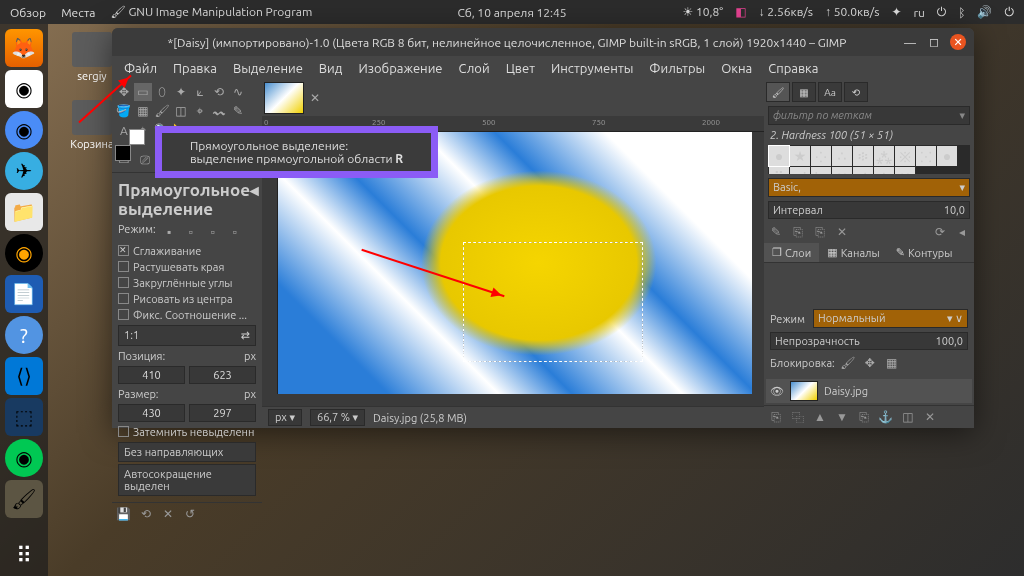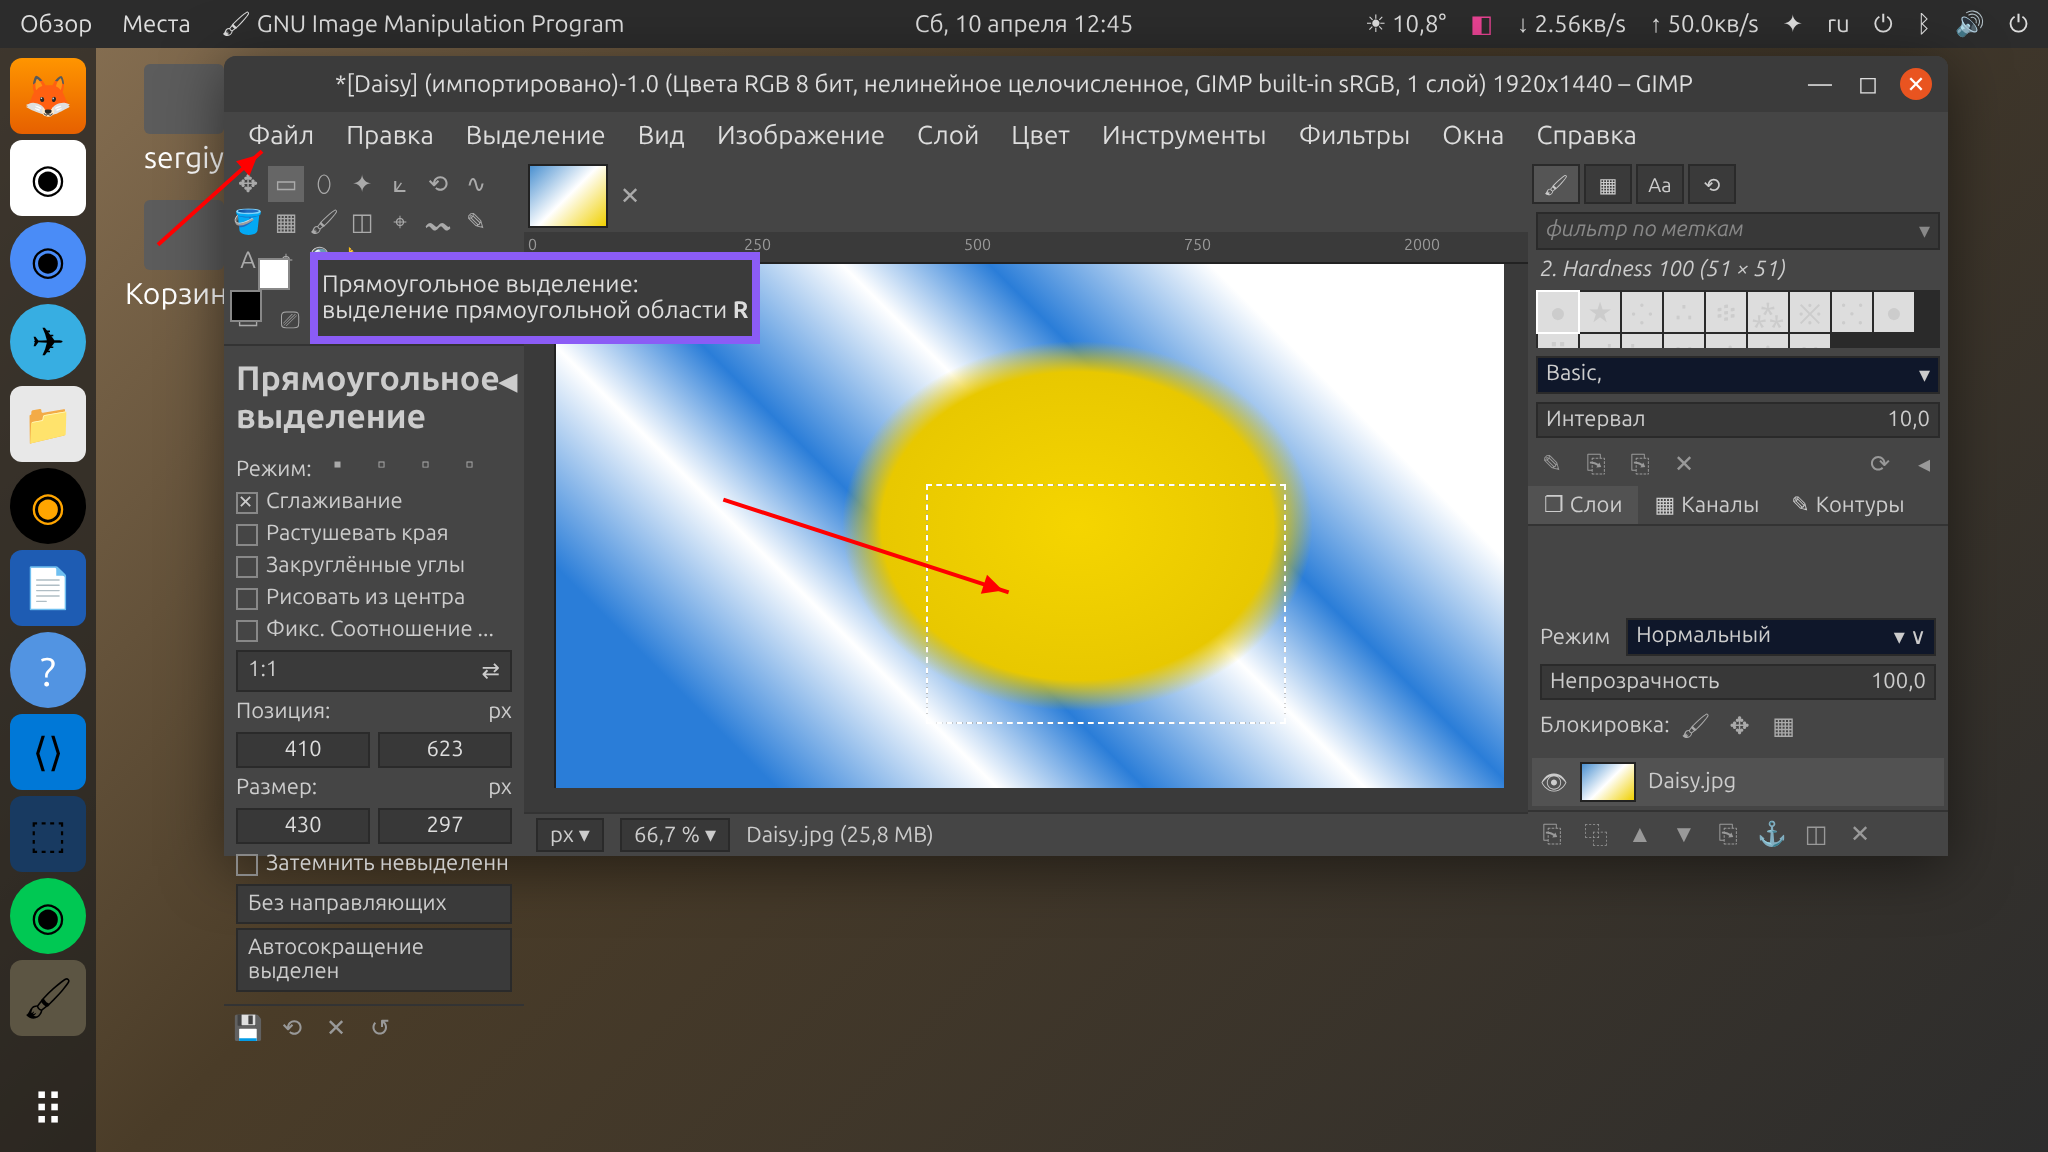--- a/index.html
+++ b/index.html
@@ -18,21 +18,21 @@
 .dock-icon.files { background: #e8e8e8; }
 .dock-icon.media { background: #000; color: orange; border-radius: 50%; }
 .dock-icon.doc { background: #1e5cb3; }
 .dock-icon.help { background: #5294e2; border-radius: 50%; color: #fff; }
 .dock-icon.vscode { background: #0078d7; }
 .dock-icon.vbox { background: #183a61; }
 .dock-icon.green { background: #00c853; border-radius: 50%; }
 .dock-icon.gimp { background: #5c5543; }
 .dock-apps { margin-top: auto; margin-bottom: 8px; color: #fff; font-size: 22px; }
 
-.desktop-icon { position: absolute; text-align: center; color: #fff; font-size: 15px; width: 60px; }
+.desktop-icon { position: absolute; text-align: center; color: #fff; font-size: 11px; width: 60px; }
 .desktop-icon .folder { width: 40px; height: 35px; background: #5c5c5c; border-radius: 3px; margin: 0 auto 3px; }
 
 .gimp-window { position: absolute; left: 112px; top: 28px; width: 862px; height: 400px; background: #454545; border-radius: 6px 6px 0 0; display: flex; flex-direction: column; box-shadow: 0 5px 30px rgba(0,0,0,0.5); }
 .titlebar { height: 28px; background: #3b3b3b; display: flex; align-items: center; padding: 0 8px; color: #ddd; font-size: 12px; border-radius: 6px 6px 0 0; }
 .titlebar .title { flex: 1; text-align: center; }
 .titlebar .wbtn { width: 16px; height: 16px; margin-left: 8px; cursor: pointer; display: flex; align-items: center; justify-content: center; }
 .titlebar .close { background: #e95420; border-radius: 50%; color: #fff; font-size: 11px; }
 
 .menubar { height: 24px; background: #454545; display: flex; align-items: center; padding: 0 4px; gap: 0; color: #ddd; font-size: 13px; }
 .menubar span { padding: 3px 8px; cursor: pointer; }
@@ -40,26 +40,26 @@
 .gimp-body { flex: 1; display: flex; background: #454545; min-height: 0; }
 
 .left-panel { width: 150px; background: #454545; display: flex; flex-direction: column; font-size: 11px; color: #ccc; }
 .toolbox { padding: 3px; display: flex; flex-wrap: wrap; gap: 1px; position: relative; }
 .tool { width: 18px; height: 18px; display: flex; align-items: center; justify-content: center; cursor: pointer; color: #aaa; font-size: 12px; }
 .tool.active { background: #666; }
 .fgbg { position: relative; width: 30px; height: 26px; margin: 3px; }
 .fgbg .fg { position: absolute; width: 16px; height: 16px; background: #000; border: 1px solid #888; }
 .fgbg .bg { position: absolute; width: 16px; height: 16px; background: #fff; border: 1px solid #888; right: 0; bottom: 0; }
 
-.tooltip { position: absolute; left: 155px; top: 126px; background: #3b3b3b; border: 4px solid #8b5cf6; padding: 6px 2px; color: #ddd; font-size: 12px; z-index: 100; white-space: nowrap; }
+.tooltip { position: absolute; left: 155px; top: 126px; background: #3b3b3b; border: 7px solid #8b5cf6; padding: 6px 28px; color: #ddd; font-size: 12px; z-index: 100; white-space: nowrap; }
 .tooltip b { font-weight: bold; }
 
 .tool-options { padding: 4px 6px; border-top: 1px solid #333; }
 .tool-options .heading { font-weight: bold; font-size: 17px; padding: 3px 0; display: flex; justify-content: space-between; }
-.opt-row { display: flex; align-items: flex-end; padding: 2px 0; gap: 4px; }
+.opt-row { display: flex; align-items: flex-start; padding: 2px 0; gap: 4px; }
 .opt-row label { flex: 1; font-size: 11px; }
 .chk { width: 11px; height: 11px; border: 1px solid #888; display: inline-block; }
 .chk.on::after { content: "✕"; font-size: 9px; color: #ccc; display: block; line-height: 9px; }
 .field-pair { display: flex; gap: 4px; margin: 2px 0; }
 .numfield { background: #383838; border: 1px solid #2a2a2a; color: #ddd; padding: 2px 4px; font-size: 11px; width: 48px; text-align: center; }
 .numfield.wide { flex: 1; }
 .btn-row { background: #3a3a3a; border: 1px solid #2a2a2a; padding: 3px 5px; margin: 2px 0; font-size: 11px; cursor: pointer; }
 
 .canvas-area { flex: 1; background: #454545; display: flex; flex-direction: column; position: relative; min-width: 0; }
 .tab-strip { height: 36px; display: flex; align-items: center; padding: 2px; gap: 2px; }
@@ -81,21 +81,21 @@
 .right-panel { width: 210px; background: #454545; display: flex; flex-direction: column; font-size: 11px; color: #ccc; }
 .rp-tabs { display: flex; padding: 2px; gap: 2px; }
 .rp-tab { width: 24px; height: 20px; background: #3a3a3a; border: 1px solid #2a2a2a; cursor: pointer; display: flex; align-items: center; justify-content: center; font-size: 10px; }
 .rp-tab.active { background: #555; }
 .search { margin: 2px 4px; background: #383838; border: 1px solid #2a2a2a; padding: 2px 4px; font-style: italic; color: #888; display: flex; }
 .search span:last-child { margin-left: auto; font-style: normal; }
 .brush-label { padding: 2px 6px; font-style: italic; }
 .brush-grid { margin: 2px 4px; background: #2a2a2a; height: 44px; display: flex; flex-wrap: wrap; gap: 1px; padding: 1px; overflow: hidden; }
 .brush { width: 20px; height: 20px; background: #ddd; display: flex; align-items: center; justify-content: center; font-size: 14px; }
 .brush.sel { outline: 1px solid #fff; }
-.combo { margin: 2px 4px; background: #0f172a; border: 1px solid #2a2a2a; padding: 2px 4px; display: flex; }
+.combo { margin: 2px 4px; background: #a16207; border: 1px solid #2a2a2a; padding: 2px 4px; display: flex; }
 .combo span:last-child { margin-left: auto; }
 .slider-row { margin: 2px 4px; background: #383838; border: 1px solid #2a2a2a; padding: 2px 4px; display: flex; }
 .slider-row span:last-child { margin-left: auto; }
 .icon-row { display: flex; padding: 3px 4px; gap: 6px; }
 .icon-row span { width: 16px; height: 16px; cursor: pointer; color: #999; font-size: 12px; display: flex; align-items: center; justify-content: center; }
 
 .layer-tabs { display: flex; border-bottom: 1px solid #333; }
 .ltab { padding: 3px 8px; font-size: 11px; cursor: pointer; display: flex; align-items: center; gap: 3px; }
 .ltab.active { background: #525252; }
 .layer-opts { padding: 3px 6px; margin-top: 41px; }

